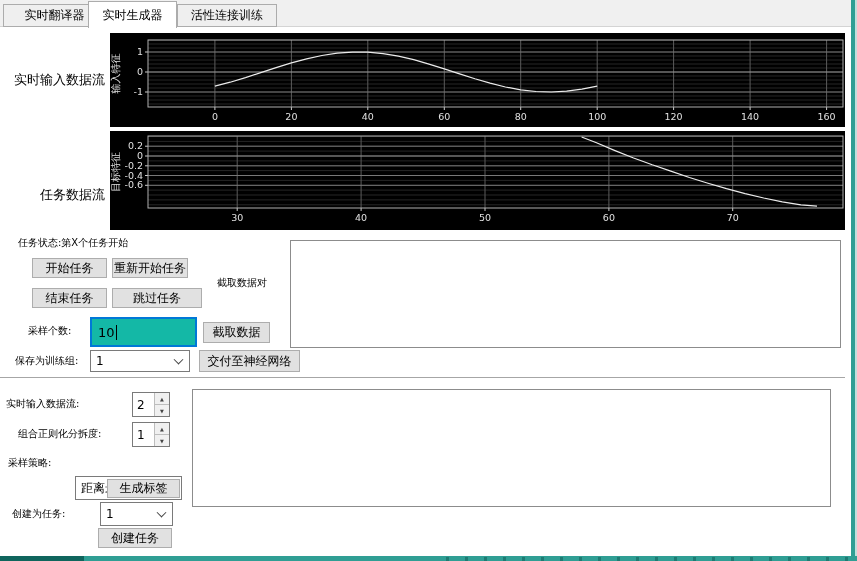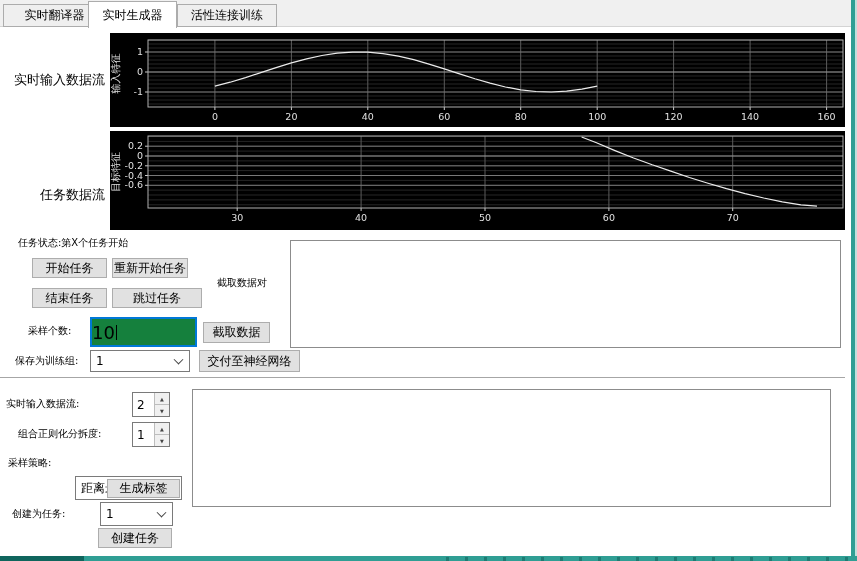--- a/index.html
+++ b/index.html
@@ -39,22 +39,22 @@
     transform:translateY(-70%) rotate(45deg); }
   .spin { position:absolute; background:#fff; border:1px solid #7a7a7a;
     font-size:12px; cursor:text; }
   .spin .val { position:absolute; left:4px; top:50%; transform:translateY(-50%); }
   .spin .btns { position:absolute; right:0; top:0; bottom:0; width:15px;
     display:flex; flex-direction:column; border-left:1px solid #bdbdbd; }
   .spin .sb { flex:1; background:#f0f0f0; font-size:5px; color:#444;
     display:flex; align-items:center; justify-content:center; cursor:default; }
   .spin .sb:first-child { border-bottom:1px solid #bdbdbd; }
 
-  .textinput { position:absolute; background:#15803d; border:2px solid #0078d7;
-    font-size:18px; display:flex; align-items:center; cursor:text; }
+  .textinput { position:absolute; background:#14b8a6; border:2px solid #0078d7;
+    font-size:13px; display:flex; align-items:center; padding-left:6px; cursor:text; }
   .textinput .caret { width:1px; height:15px; background:#000; margin-left:1px; }
 
   .divider { position:absolute; left:0; top:377px; width:845px; height:1px; background:#a6a6a6; }
 
   
   #status-text   { left:18px;  top:236px; }
   #btn-start     { left:32px;  top:258px; width:75px; height:20px; }
   #btn-restart   { left:112px; top:258px; width:76px; height:20px; }
   #btn-end       { left:32px;  top:288px; width:75px; height:20px; }
   #btn-skip      { left:112px; top:288px; width:90px; height:20px; }

